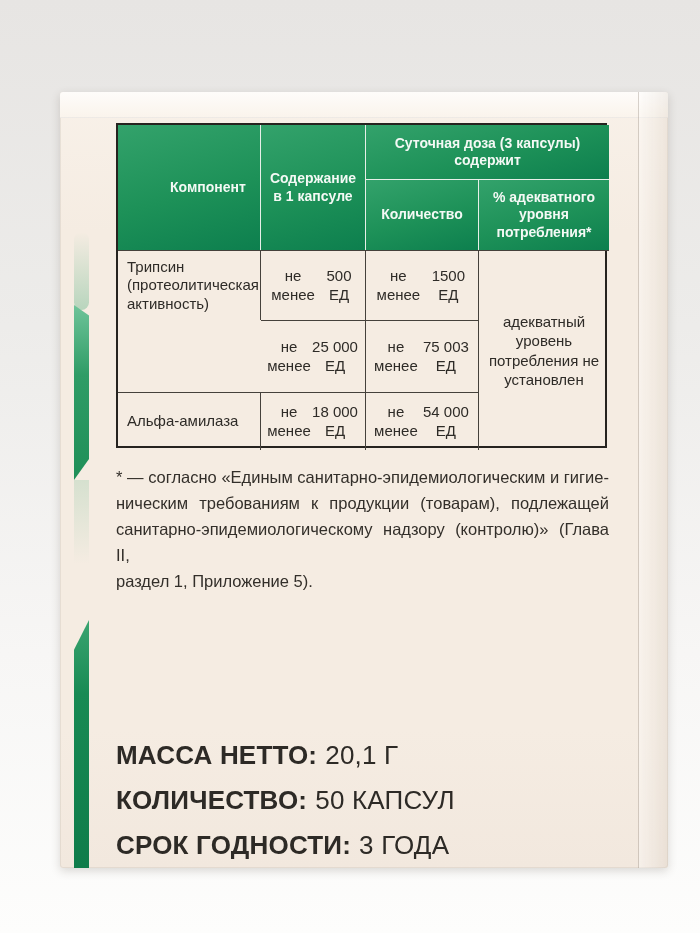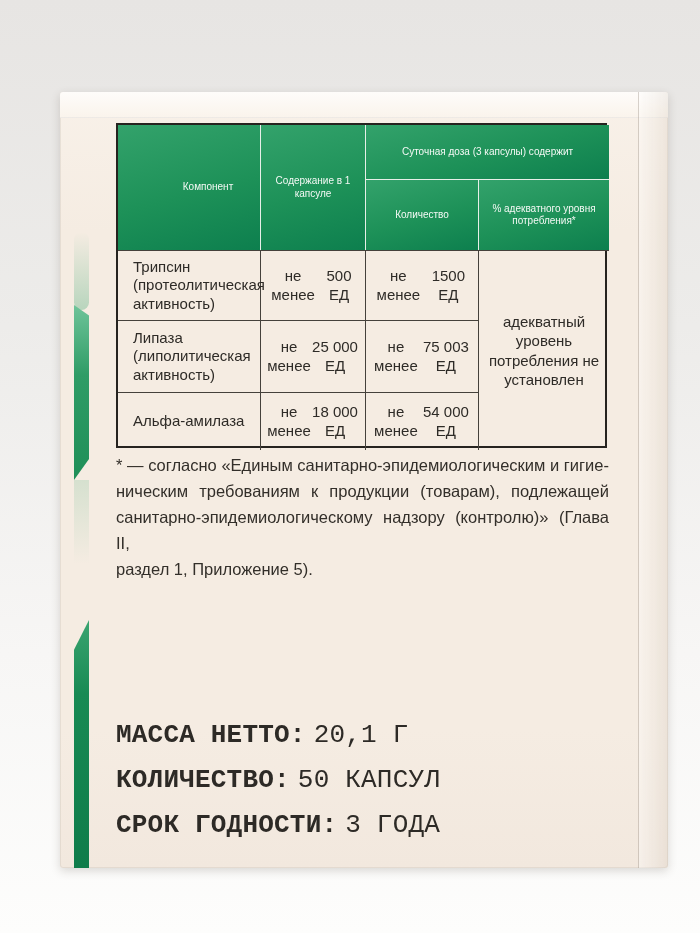--- a/index.html
+++ b/index.html
@@ -53,46 +53,46 @@
     display:grid;
     grid-template-columns:143px 105px 113px 130px;
     grid-template-rows:55px 70px 70px 72px 58px;
     border:2px solid #26231f;
     background:var(--cream);
     color:var(--ink);
   }
   .cell{display:flex;align-items:center;justify-content:center;text-align:center;}
   .hcell{
     background:linear-gradient(165deg,var(--green-light) 0%,var(--green) 55%,var(--green-dark) 100%);
-    color:#f4f9f5;font-weight:normal;font-size:10px;line-height:1.25;
+    color:#f4f9f5;font-weight:bold;font-size:14px;line-height:1.25;
     padding:4px 6px;
   }
   .h-component{grid-column:1;grid-row:1/3;border-right:1px solid var(--line-light);padding-left:44px;}
   .h-percap{grid-column:2;grid-row:1/3;border-right:1px solid var(--line-light);}
   .h-daily{grid-column:3/5;grid-row:1;border-bottom:1px solid var(--line-light);}
   .h-qty{grid-column:3;grid-row:2;border-right:1px solid var(--line-light);text-align:right;}
   .h-adeq{grid-column:4;grid-row:2;}
   .bcell{
     font-size:15px;line-height:1.22;
     border-top:1px solid var(--line-dark);
     padding:5px 6px;
   }
   .bcell.colsep{border-right:1px solid var(--line-dark);}
-  .b-name{flex-direction:column;align-items:flex-start;justify-content:center;text-align:left;padding-left:15px;padding-right:6px;}
+  .b-name{flex-direction:column;align-items:flex-start;justify-content:center;text-align:left;padding-left:9px;padding-right:6px;}
   .two-line{flex-direction:row;}
   .b-merged{grid-column:4;grid-row:3/6;border-top:1px solid var(--line-dark);padding:4px 8px;line-height:1.3;}
   
   .footnote{
-    position:absolute;left:56px;top:360px;width:493px;
+    position:absolute;left:56px;top:372px;width:493px;
     font-size:16.5px;line-height:26px;color:#332f2a;
   }
   .footnote .jline{text-align:justify;text-align-last:justify;}
   .footnote .lline{text-align:left;}
   
-  .specs{position:absolute;left:56px;top:628px;color:#2d2a26;font-family:Liberation Mono, monospace;}
+  .specs{position:absolute;left:56px;top:648px;color:#2d2a26;}
   .spec-row{height:28px;margin-bottom:17px;font-size:26px;letter-spacing:.2px;white-space:nowrap;}
   .spec-label{font-weight:bold;}
   .spec-value{font-weight:500;margin-left:8px;}
 </style>
 </head>
 <body>
 
 <div class="scene">
   <div class="box">
     <div class="box-top-edge"></div>
@@ -116,24 +116,20 @@
       <div class="cell bcell colsep two-line">
         <span>не менее</span>
         <span>500 ЕД</span>
       </div>
       <div class="cell bcell colsep two-line">
         <span>не менее</span>
         <span>1500 ЕД</span>
       </div>
       <div class="cell bcell b-merged">адекватный уровень потребления не установлен</div>
 
-      <div class="cell bcell colsep b-name" style="grid-column:1;grid-row:4;">
-        <span>Липаза</span>
-        <span>(липолитическая активность)</span>
-      </div>
       <div class="cell bcell colsep two-line" style="grid-column:2;grid-row:4;">
         <span>не менее</span>
         <span>25 000 ЕД</span>
       </div>
       <div class="cell bcell colsep two-line" style="grid-column:3;grid-row:4;">
         <span>не менее</span>
         <span>75 003 ЕД</span>
       </div>
 
       <div class="cell bcell colsep b-name" style="grid-column:1;grid-row:5;">

